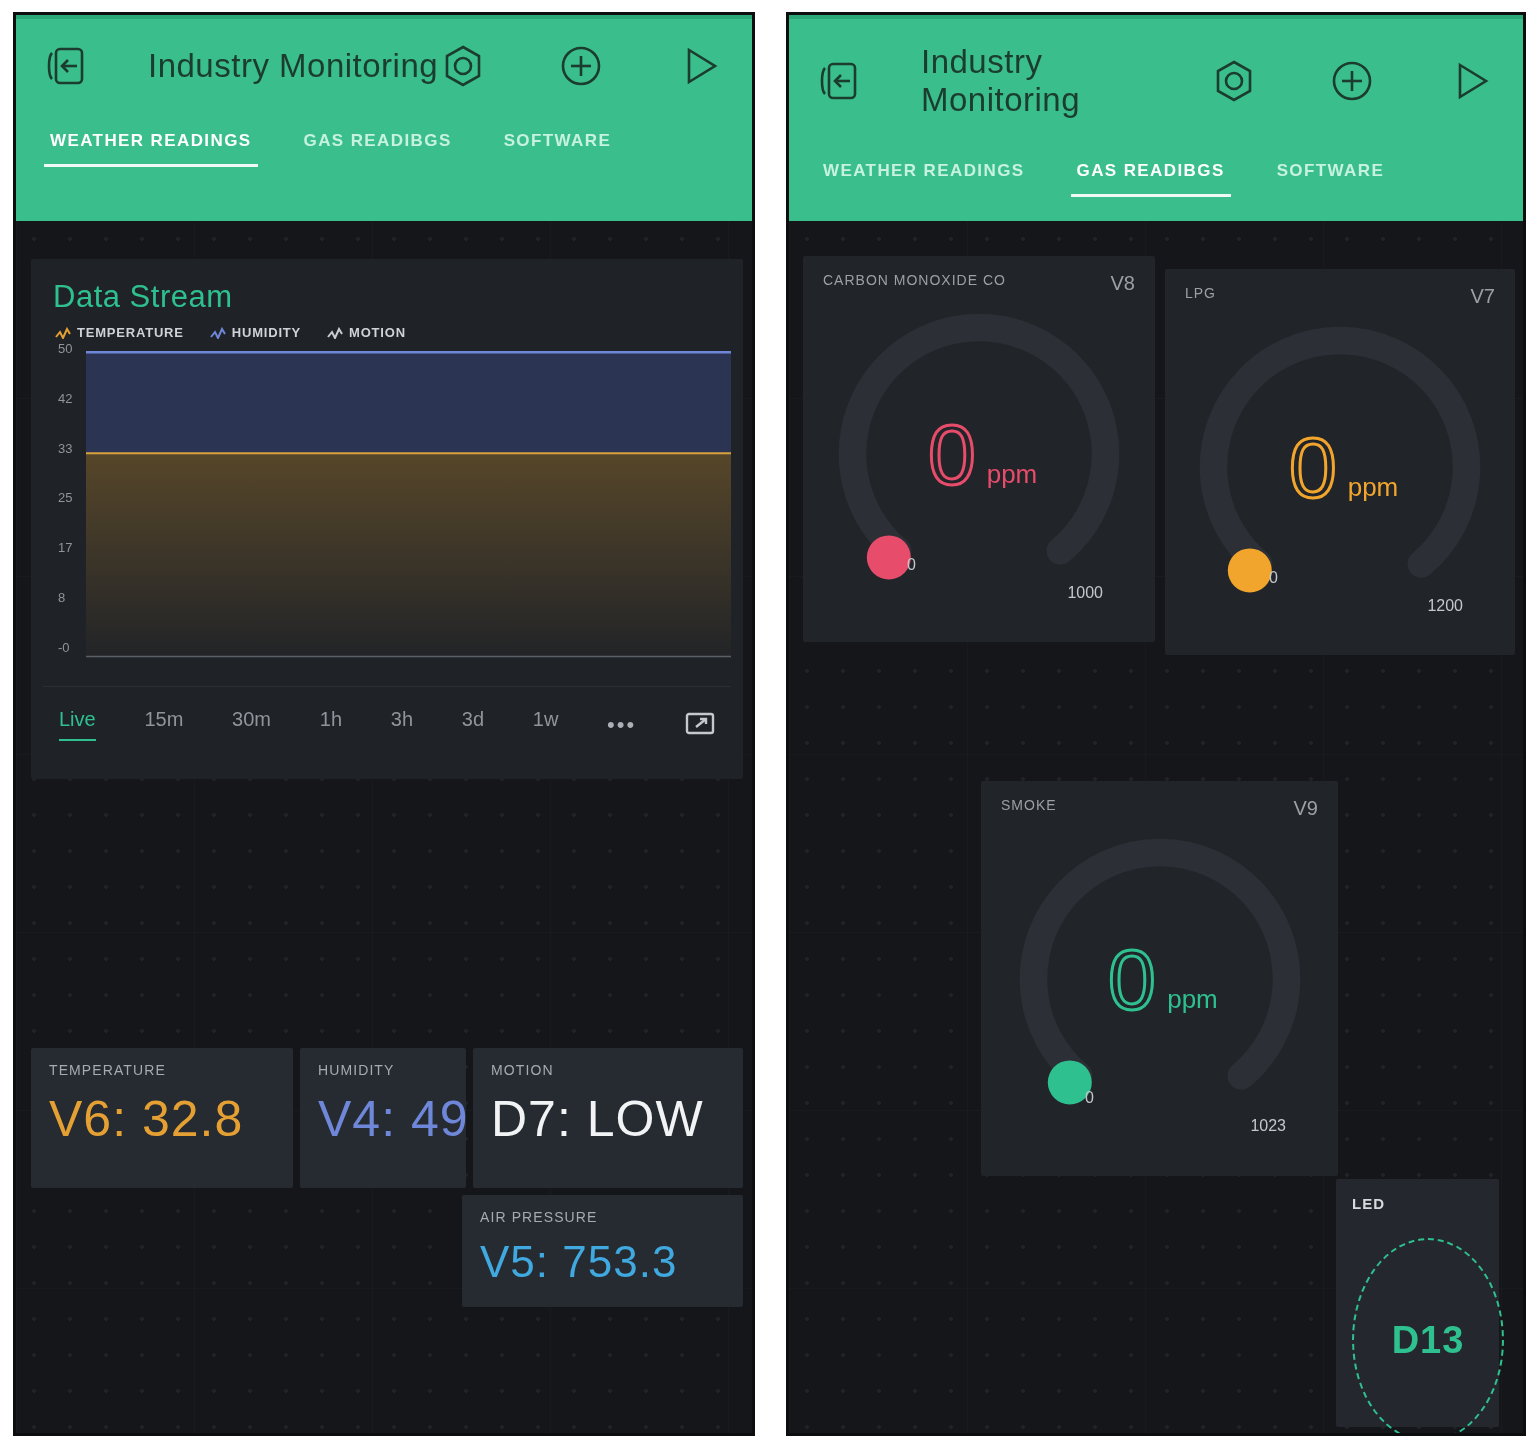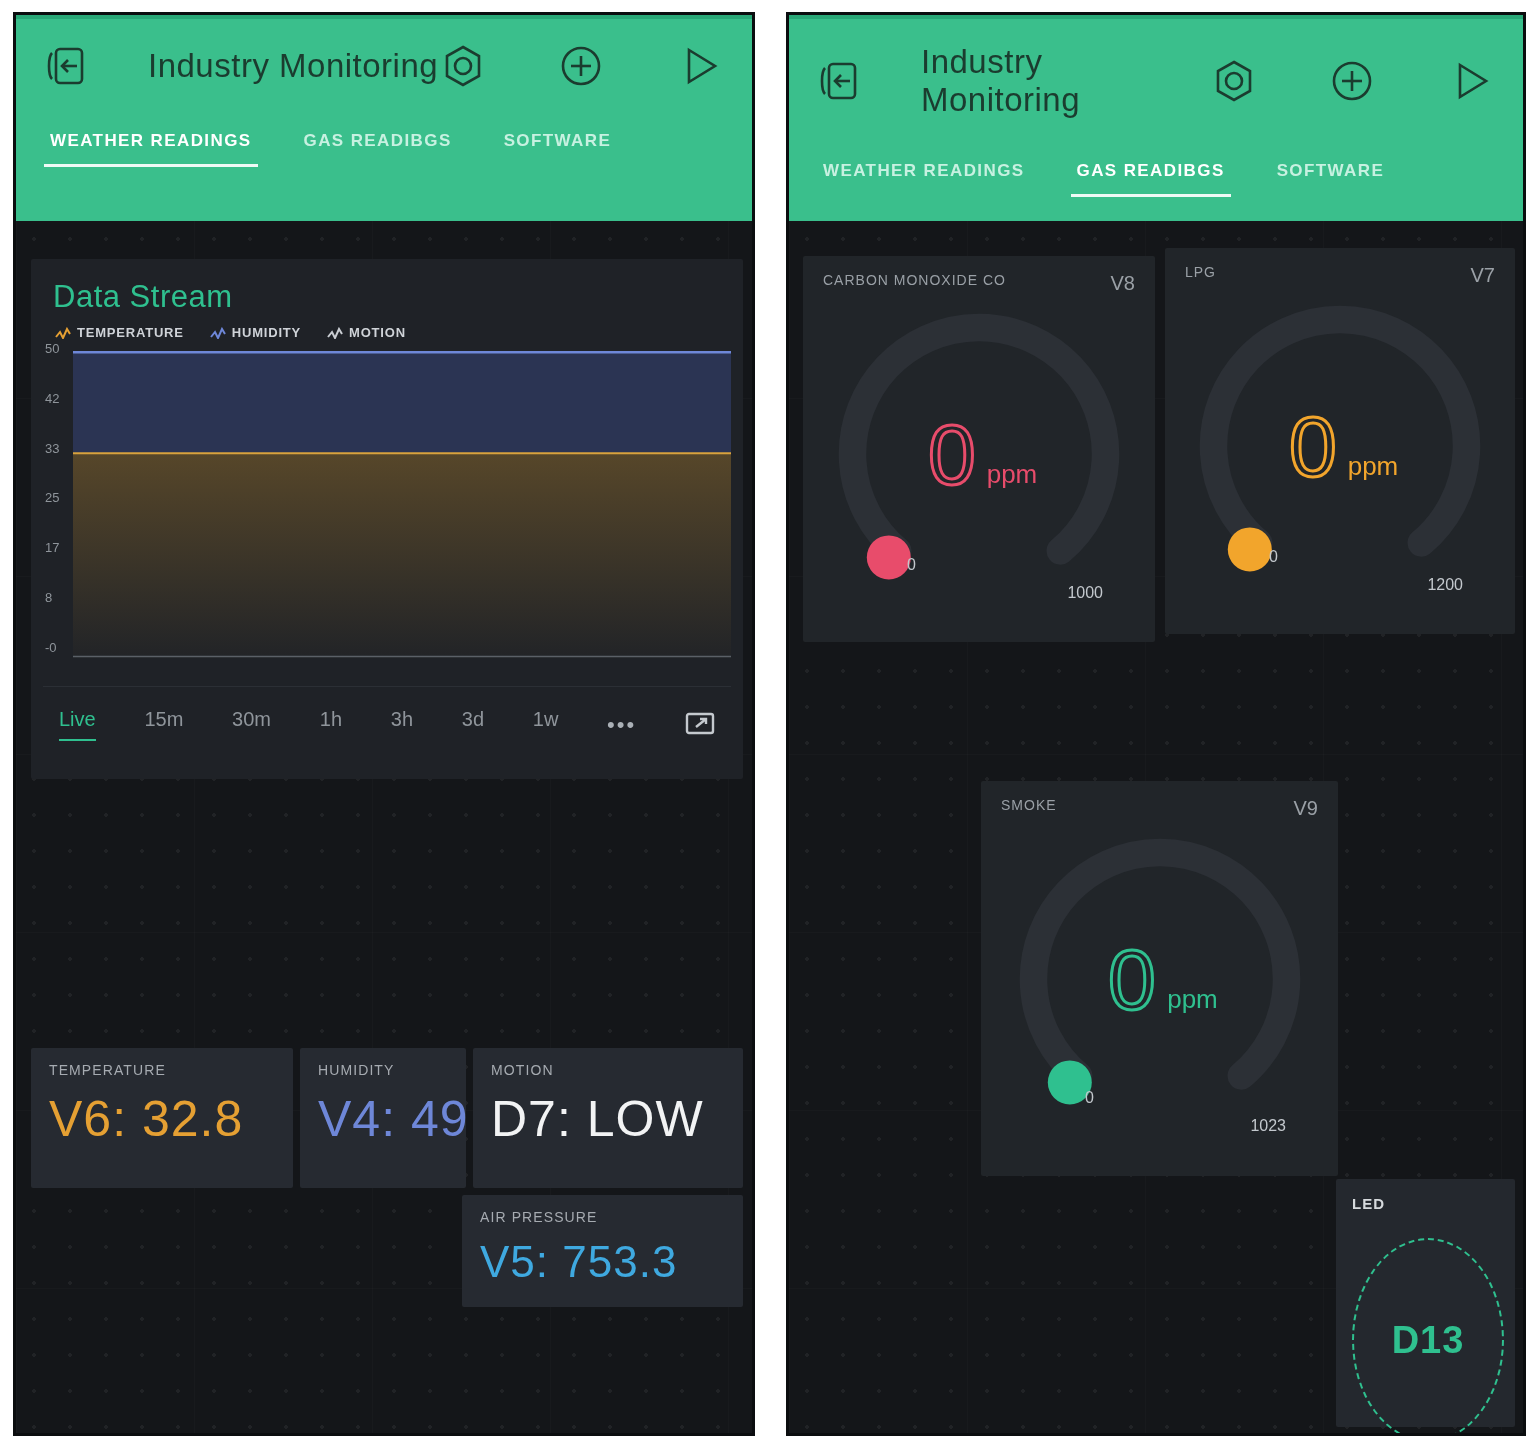--- a/index.html
+++ b/index.html
@@ -34,21 +34,21 @@
 
   .card { position:absolute; background:#22262c; border-radius:2px; }
 
   
   .chart-card { left:15px; top:38px; width:712px; height:520px; padding:16px 12px 0 12px; background:#1f2227; }
   .chart-title { font-size:31px; color:#2fc08f; margin:4px 0 10px 10px; font-weight:400; letter-spacing:0.5px; }
   .legend { display:flex; gap:26px; margin:0 0 6px 12px; align-items:center; }
   .legend-item { display:flex; align-items:center; gap:6px; }
   .legend-item svg { width:16px; height:12px; fill:none; stroke-width:2; }
   .legend-label { font-size:13px; font-weight:700; letter-spacing:0.8px; color:#cfd3d8; }
-  .chart-body { display:flex; height:312px; }
+  .chart-body { display:flex; height:312px;margin-left:13px; }
   .ycol { width:30px; display:flex; flex-direction:column; justify-content:space-between; padding:0 0 0 2px; }
   .ycol span { font-size:13px; color:#8f959b; line-height:13px; transform:translateY(-4px); }
   .plot { flex:1; position:relative; }
   .plot svg { position:absolute; inset:0; width:100%; height:100%; }
   .xrow { display:flex; justify-content:space-between; margin:6px 0 0 30px; }
   .xrow span { font-size:13px; color:#8f959b; }
   .timerow { display:flex; align-items:center; justify-content:space-between; margin-top:28px; padding:14px 16px 0 16px;
              border-top:1px solid #2b2f35; height:62px; }
   .trange { font-size:20px; color:#8f959b; padding-bottom:8px; border-bottom:2px solid transparent; }
   .trange.active { color:#2fc08f; border-bottom-color:#2fc08f; }
@@ -61,42 +61,42 @@
   .vw-temp { width:262px; } .vw-hum { width:166px; } .vw-motion { flex:1; }
   .w-label { font-size:14px; letter-spacing:1.1px; color:#a6abb1; }
   .w-value { margin-top:12px; font-size:50px; font-weight:400; letter-spacing:1px; white-space:nowrap; }
   .c-temp { color:#e5a033; } .c-hum { color:#6e87d8; } .c-motion { color:#f2f3f4; } .c-press { color:#3fa9e0; }
   .air-card { left:446px; top:974px; width:281px; height:112px; background:#262a31; padding:14px 18px; }
   .air-card .w-value { font-size:44px; }
 
   
   .gauge-card { background:#212529; padding:16px 20px; }
   .g-co   { left:14px;  top:35px;  width:352px; height:386px; }
-  .g-lpg  { left:376px; top:27px;  width:350px; height:386px; }
+  .g-lpg  { left:376px; top:48px;  width:350px; height:386px; }
   .g-smoke{ left:192px; top:560px; width:357px; height:395px; }
   .card-head { display:flex; justify-content:space-between; }
   .card-label { font-size:14px; letter-spacing:1px; color:#9aa0a6; }
   .card-pin { font-size:20px; color:#9aa0a6; }
   .arc-wrap { position:absolute; left:50%; top:44px; transform:translateX(-50%); width:308px; height:308px; }
   .arc-wrap svg { width:100%; height:100%; }
   .gauge-arc { stroke:#2c3036; stroke-width:25; fill:none; stroke-linecap:round; }
   .gauge-val { position:absolute; left:0; right:0; top:150px; display:flex; justify-content:center; align-items:flex-end; gap:4px; }
   .gauge-num { width:62px; height:92px; }
   .gauge-num text { fill:none; stroke-width:3px; font-size:86px; font-family:"Liberation Sans","DejaVu Sans",sans-serif; }
   .gauge-unit { font-size:26px; margin-bottom:8px; }
   .g-co .gauge-num text { stroke:#e84c6b; } .g-co .gauge-unit { color:#e84c6b; } .g-co .gauge-dot { fill:#e84c6b; }
   .g-lpg .gauge-num text { stroke:#f2a52c; } .g-lpg .gauge-unit { color:#f2a52c; } .g-lpg .gauge-dot { fill:#f2a52c; }
   .g-smoke .gauge-num text { stroke:#2fc08f; } .g-smoke .gauge-unit { color:#2fc08f; } .g-smoke .gauge-dot { fill:#2fc08f; }
   .gauge-range { position:absolute; left:0; right:0; top:300px; }
   .g-smoke .gauge-range { top:308px; }
   .range-min { position:absolute; left:104px; font-size:16px; color:#c3c8cd; }
   .range-max { position:absolute; right:52px; font-size:16px; color:#c3c8cd;margin-top:28px; }
 
   
-  .led-card { left:547px; top:958px; width:179px; bottom:6px; background:#24282e; padding:16px; }
+  .led-card { left:547px; top:958px; width:163px; bottom:6px; background:#24282e; padding:16px; }
   .led-label { font-size:15px; font-weight:700; letter-spacing:1px; color:#d6dadd; }
   .led-circle { width:152px; height:204px; margin:26px auto 0 auto; border:2px dashed #2fc08f; border-radius:50%;
                 display:flex; align-items:center; justify-content:center; }
   .led-pin { font-size:38px; color:#2fc08f; letter-spacing:1px;font-weight:bold; }
 </style>
 </head>
 <body>
 
 <div class="canvas">
 

